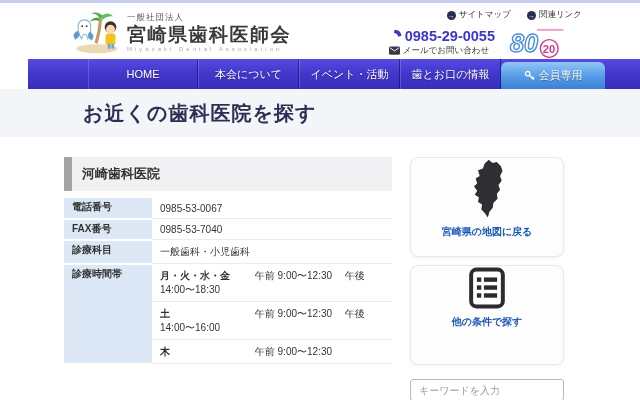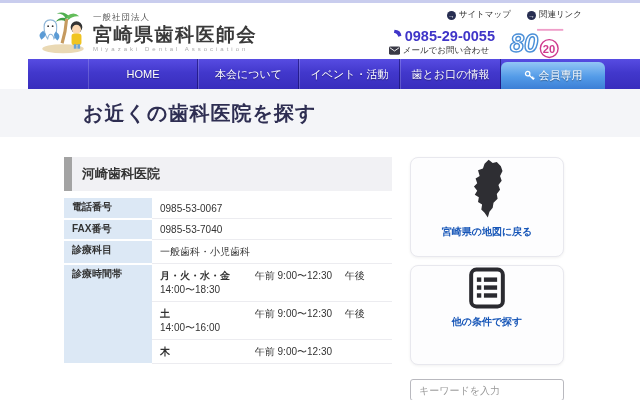--- a/index.html
+++ b/index.html
@@ -3,21 +3,21 @@
 <meta charset="utf-8">
 <style>
   * { margin:0; padding:0; box-sizing:border-box; }
   html,body { width:640px; height:400px; overflow:hidden; background:#fff;
     font-family:"Liberation Sans","DejaVu Sans",sans-serif; }
 
   .topline { height:3px; background:#c9cdee; }
 
   
   header { height:56px; display:flex; justify-content:space-between;
-    align-items:center; padding:2px 58px 0 36px; background:#fff; }
+    align-items:center; padding:2px 58px 0 70px; background:#fff; }
   .logo-group { display:flex; align-items:center; gap:3px; cursor:pointer; }
   .logo-text .org { font-size:8.5px; color:#555; letter-spacing:1px; }
   .logo-text .title { font-size:19px; font-weight:bold; color:#3a3a3a; letter-spacing:1.5px; line-height:1.15; }
   .logo-text .sub { font-size:6px; color:#aaa; letter-spacing:3px; }
 
   .utilities { display:flex; flex-direction:column; align-items:flex-start; gap:1px; padding-top:4px; }
   .util-links { display:flex; gap:16px; font-size:8.5px; color:#333; margin-left:58px; margin-bottom:3px; }
   .util-link { display:flex; align-items:center; gap:3px; cursor:pointer; }
   .circ { width:9px; height:9px; border-radius:50%; background:#272e52; color:#fff;
     font-size:6.5px; line-height:9px; text-align:center; display:inline-block; }

